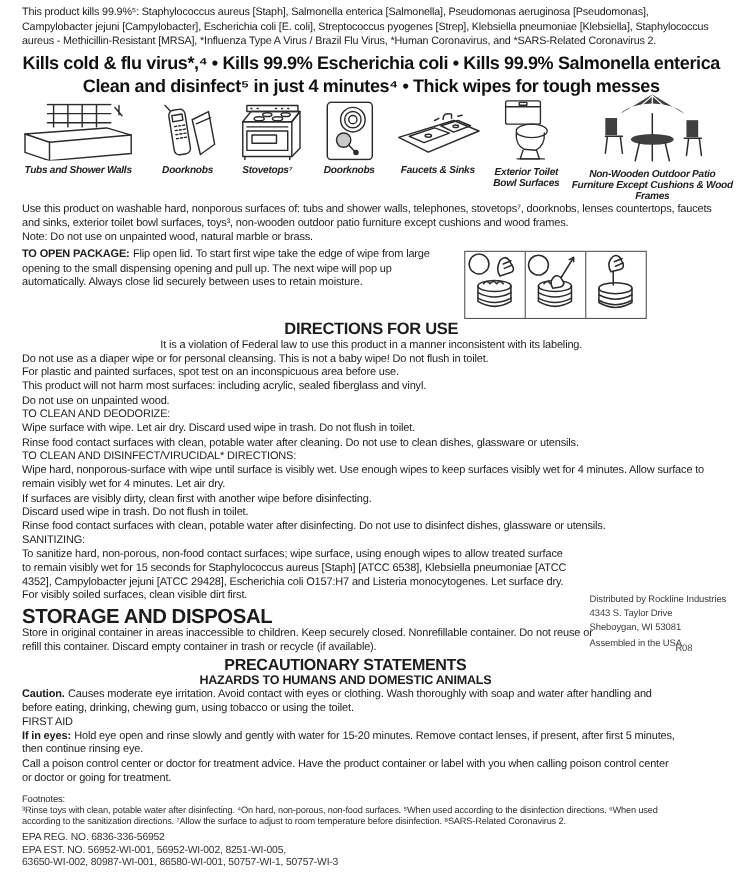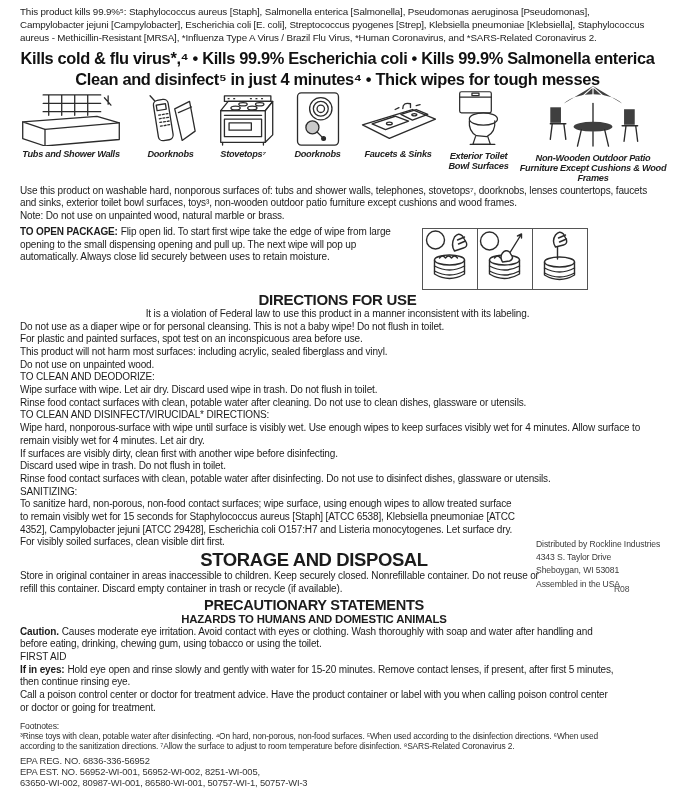--- a/index.html
+++ b/index.html
@@ -25,21 +25,21 @@
   .open-row{display:flex;gap:14px;margin-top:3px;}
   .open-text{width:388px;}
   .panels{display:flex;border:1px solid #555;height:60px;margin-top:2px;}
   .panel{width:54px;border-right:1px solid #555;}
   .panel:last-child{border-right:none;}
   .h-dir{text-align:center;font-weight:700;font-size:15px;line-height:16px;margin-top:2px;letter-spacing:-0.3px;}
   .center{text-align:center;}
   .bold{font-weight:400;}
   .sanitize-para{max-width:500px;}
   .maincol{width:588px;}
-  .h-storage{text-align:center;font-weight:700;font-size:18.5px;line-height:20px;letter-spacing:-0.4px;margin-top:1px;}
+  .h-storage{text-align:left;font-weight:700;font-size:18.5px;line-height:20px;letter-spacing:-0.4px;margin-top:1px;}
   .storage-para{max-width:536px;}
   .h-prec{text-align:center;font-weight:700;font-size:14.6px;line-height:15.5px;letter-spacing:-0.3px;margin-top:2px;}
   .h-haz{text-align:center;font-weight:700;font-size:11.4px;line-height:12.5px;letter-spacing:-0.2px;}
   .wide-para{max-width:595px;}
   .distributor{position:absolute;left:536px;top:538px;font-size:8.6px;line-height:13.2px;color:#3a3a3a;letter-spacing:-0.1px;}
   .rcode{position:absolute;left:614px;top:584px;font-size:8.6px;color:#4a4a4a;}
   .footnotes{margin-top:6px;font-size:8.4px;line-height:10px;color:#2e2e2e;max-width:600px;}
   .fn-label{font-size:8.6px;}
   .epa{margin-top:4px;font-size:9.4px;line-height:11px;color:#333;}
 </style>

